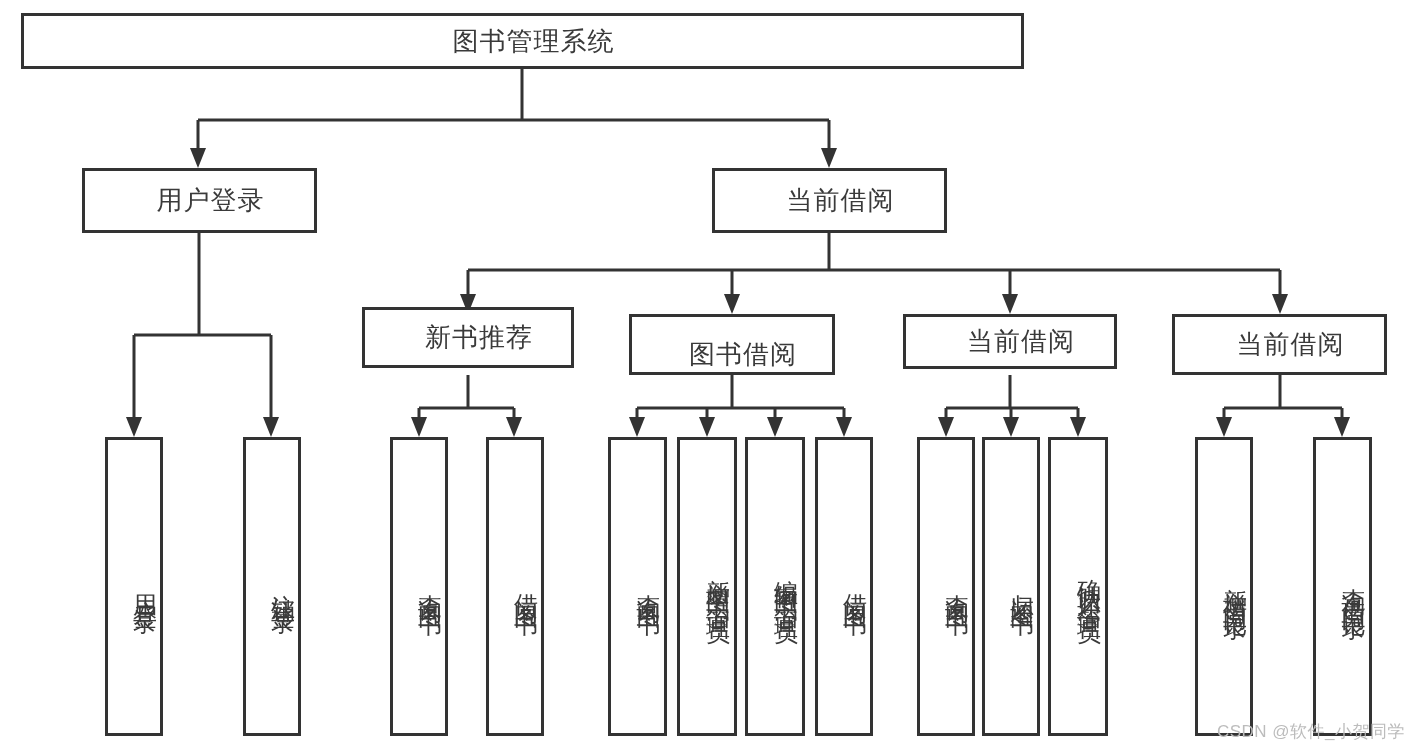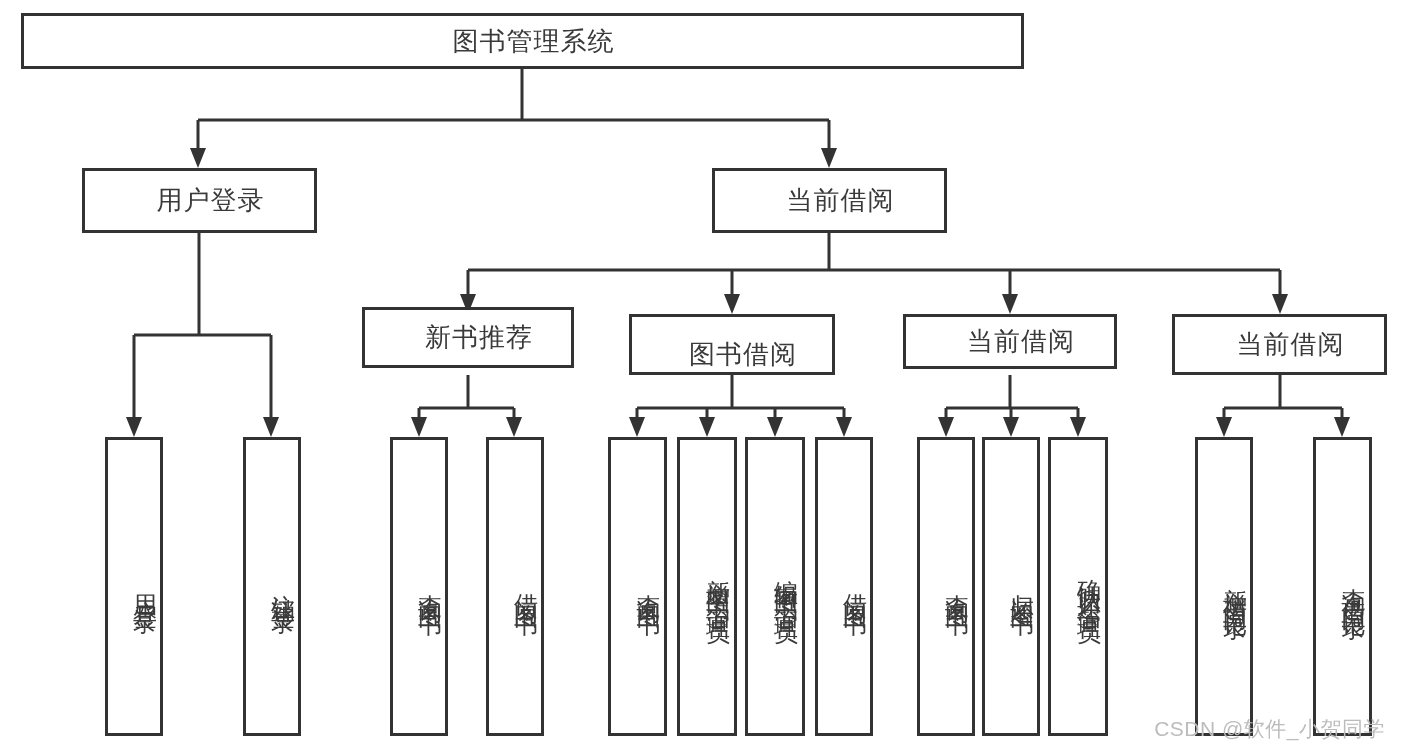--- a/index.html
+++ b/index.html
@@ -36,23 +36,23 @@
   .node.leaf .label {
     writing-mode: vertical-rl;
     text-orientation: mixed;
     font-size: 24px;
     letter-spacing: 6px;
     line-height: 1;
     white-space: nowrap;
   }
   #watermark {
     position: absolute;
-    right: 20px;
+    right: 0;
     bottom: 4px;
-    font-size: 21px;
+    font-size: 17px;
     color: #bcbcbc;
     letter-spacing: 0.5px;
     white-space: nowrap;
     margin-left: 8px;
   }
 </style>
 </head>
 <body>
 
 <div id="canvas">

